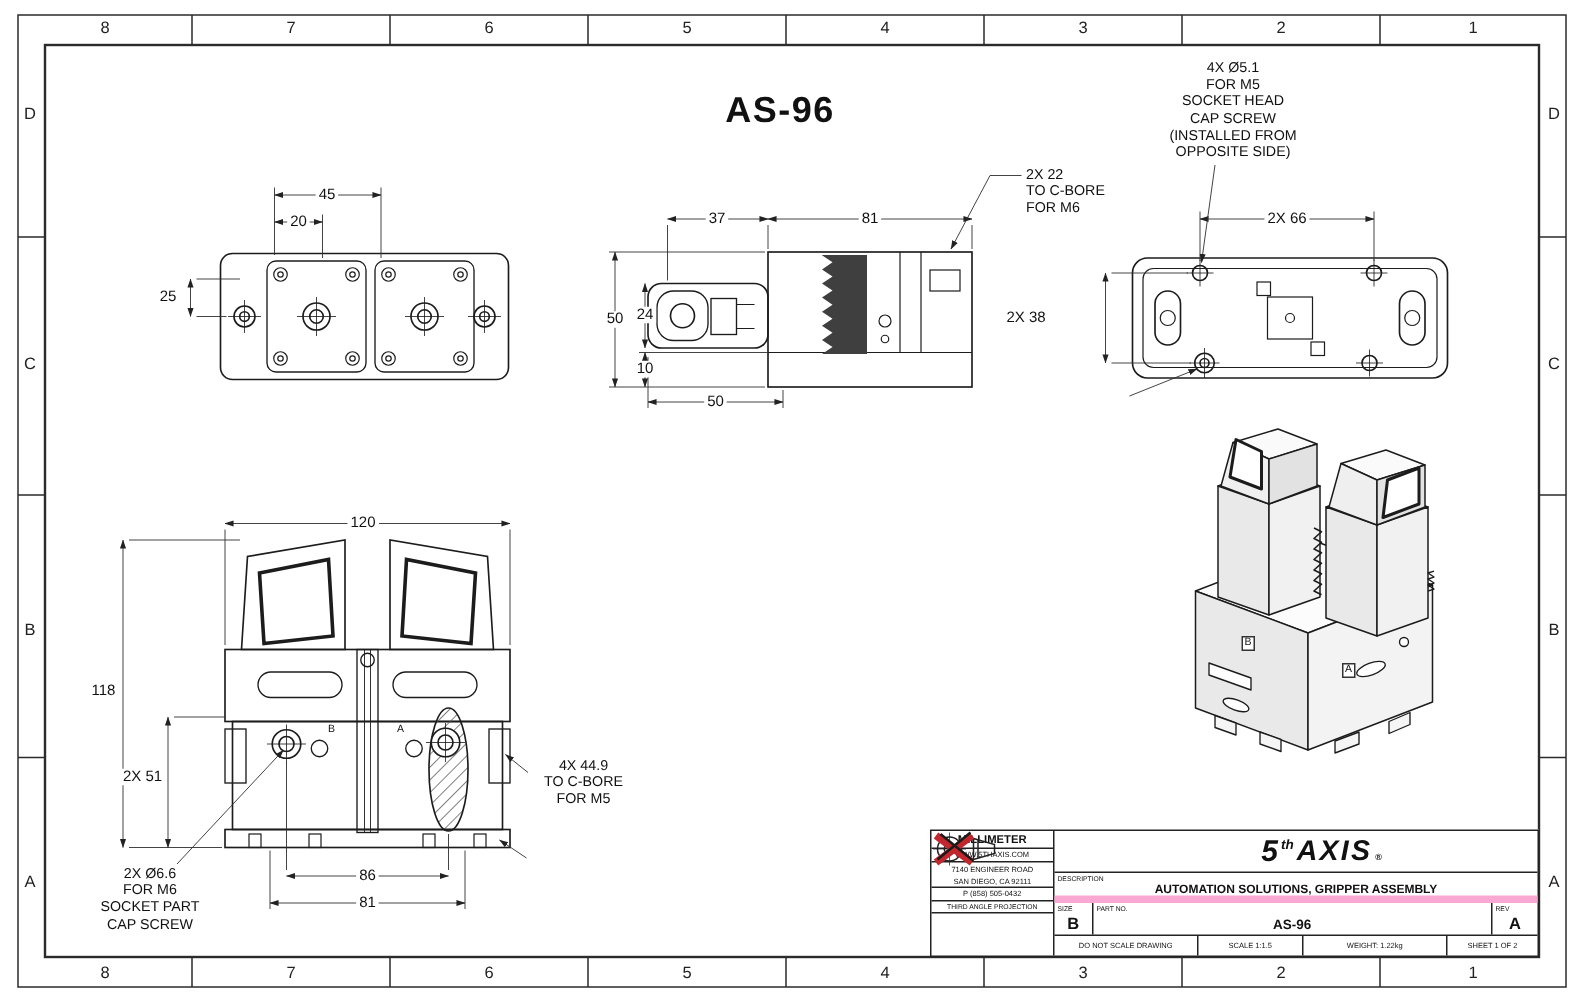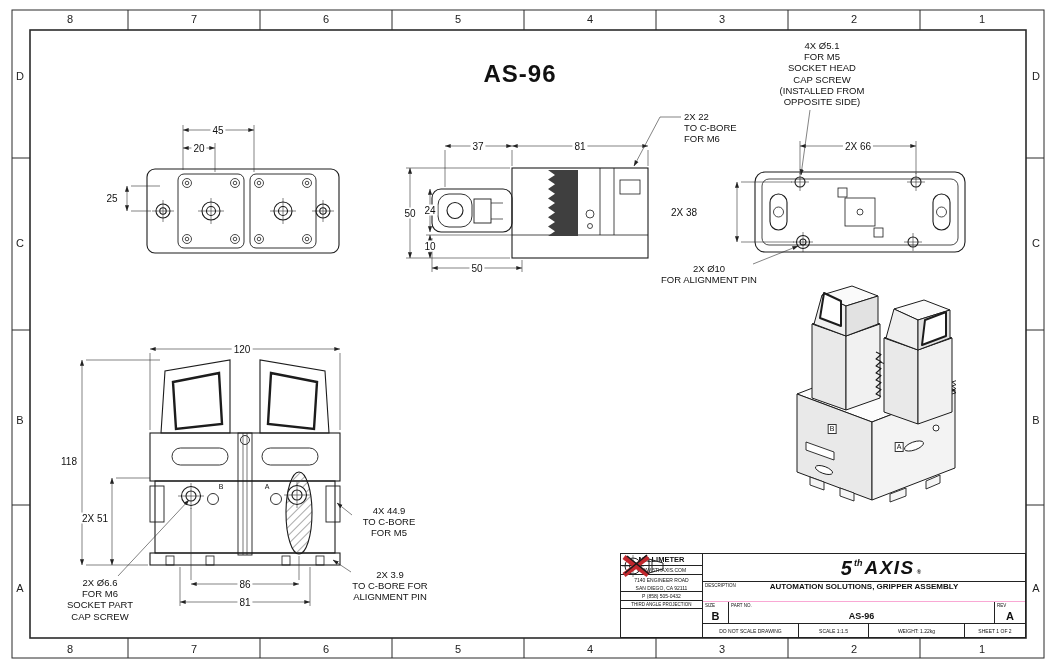--- a/index.html
+++ b/index.html
@@ -25,21 +25,21 @@
   .tb-phone{font-size:5px;text-align:center;line-height:9px;height:9px;border-bottom:1px solid #222;}
   .tb-proj-label{font-size:4.5px;text-align:center;line-height:8px;height:8px;border-bottom:1px solid #222;}
   .tb-proj-sym{flex:1;display:flex;align-items:center;justify-content:center;}
   .tb-right{flex:1;display:flex;flex-direction:column;}
   .tb-logo-row{height:28px;border-bottom:1px solid #222;display:flex;align-items:center;justify-content:center;padding-left:34px;}
   .logo{display:flex;align-items:center;gap:2px;font-style:italic;font-weight:bold;color:#111;}
   .logo-5{font-size:20px;line-height:20px;}
   .logo-th{font-size:9px;align-self:flex-start;margin-top:0;}
   .logo-axis{font-size:19px;letter-spacing:1.5px;line-height:20px;}
   .logo-r{font-size:6px;align-self:flex-end;margin-bottom:3px;font-style:normal;}
-  .tb-desc-row{height:20px;border-bottom:1px solid #f9a8d4;position:relative;display:flex;justify-content:center;padding-bottom:12px;}
+  .tb-desc-row{height:20px;border-bottom:5px solid #f9a8d4;position:relative;display:flex;align-items:flex-end;justify-content:center;padding-bottom:0;}
   .cell-label{position:absolute;top:1px;left:2px;font-size:4.5px;font-weight:normal;}
   .tb-desc{font-size:8px;font-weight:bold;}
   .tb-part-row{height:22px;display:flex;border-bottom:1px solid #222;}
   .tb-size{width:26px;border-right:1px solid #222;position:relative;display:flex;align-items:flex-end;justify-content:center;}
   .big{font-size:11px;font-weight:bold;line-height:13px;}
   .tb-part{flex:1;border-right:1px solid #222;position:relative;display:flex;align-items:flex-end;justify-content:center;padding-bottom:2px;}
   .part-val{font-size:9px;font-weight:bold;}
   .tb-rev{width:30px;position:relative;display:flex;align-items:flex-end;justify-content:center;}
   .tb-bottom-row{flex:1;display:flex;font-size:5px;}
   .tb-bottom-row>div{border-right:1px solid #222;display:flex;align-items:center;justify-content:center;}
@@ -272,38 +272,33 @@
 FOR M6</div>
 
   <div class="dim" style="left:858px;top:146px">2X 66</div>
   <div class="dim" style="left:684px;top:212px">2X 38</div>
   <div class="note" style="left:762px;top:40px;width:120px">4X Ø5.1
 FOR M5
 SOCKET HEAD
 CAP SCREW
 (INSTALLED FROM
 OPPOSITE SIDE)</div>
-  <div class="note" style="left:645px;top:263px;width:128px">2X Ø10
-FOR ALIGNMENT PIN</div>
 
   <div class="dim" style="left:242px;top:349px">120</div>
   <div class="dim" style="left:69px;top:461px">118</div>
   <div class="dim" style="left:95px;top:518px">2X 51</div>
   <div class="dim" style="left:245px;top:584px">86</div>
   <div class="dim" style="left:245px;top:602px">81</div>
   <div class="note" style="left:351px;top:505px;width:76px">4X 44.9
 TO C-BORE
 FOR M5</div>
   <div class="note" style="left:48px;top:577px;width:104px">2X Ø6.6
 FOR M6
 SOCKET PART
 CAP SCREW</div>
-  <div class="note" style="left:336px;top:569px;width:108px">2X 3.9
-TO C-BORE FOR
-ALIGNMENT PIN</div>
   <div class="mark" style="left:221px;top:487px">B</div>
   <div class="mark" style="left:267px;top:487px">A</div>
   <div class="mark tag" style="left:832px;top:429px">B</div>
   <div class="mark tag" style="left:899px;top:447px">A</div>
 
   <div class="tb">
     <div class="tb-left">
       <div class="tb-units">MILLIMETER</div>
       <div class="tb-web">WWW.5THAXIS.COM</div>
       <div class="tb-addr">7140 ENGINEER ROAD

